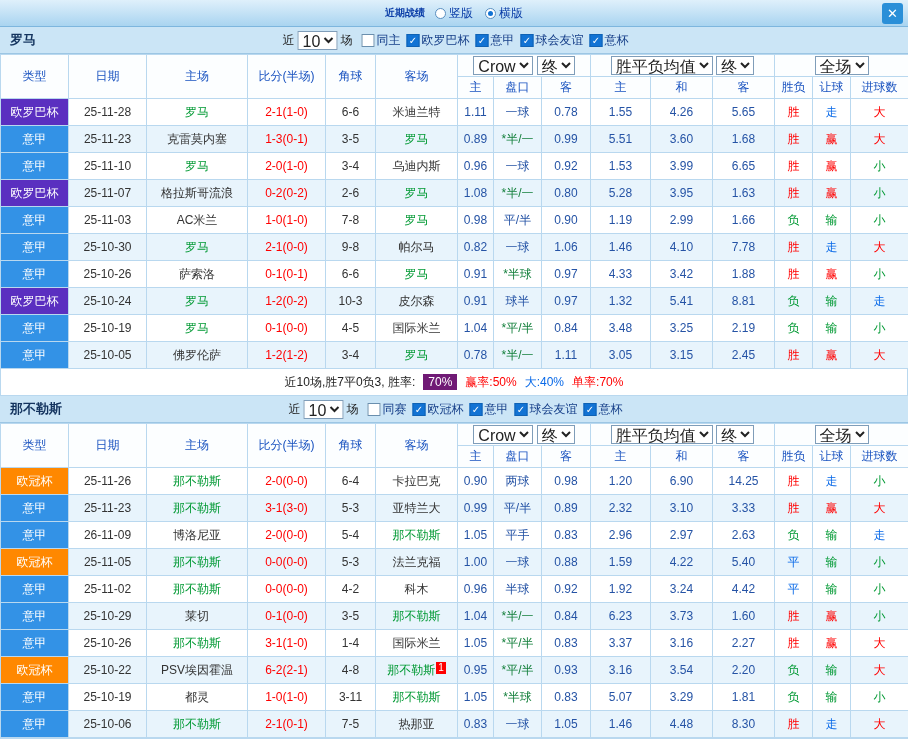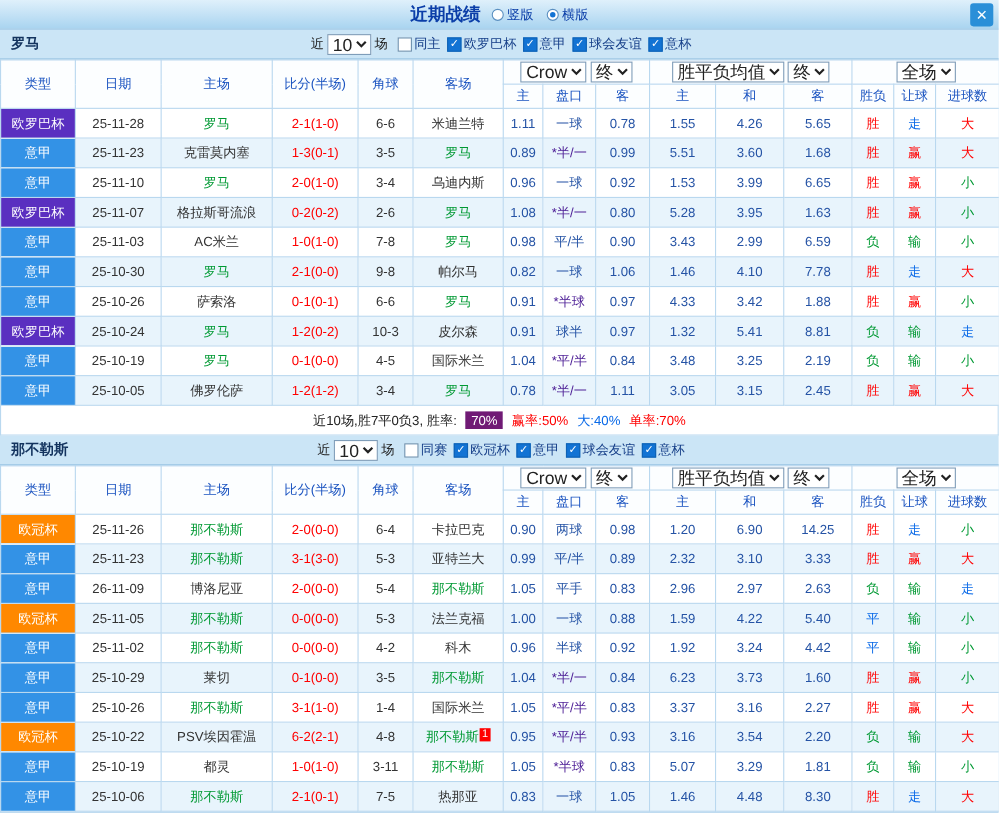--- a/index.html
+++ b/index.html
@@ -3,21 +3,21 @@
 <meta charset="utf-8">
 <style>
   * { box-sizing: border-box; margin: 0; padding: 0; }
   html,body { background:#fff; }
   body { font-family:"Liberation Sans","DejaVu Sans",sans-serif; font-size:12px; width:908px; }
   #app { width:908px; position:relative; border-bottom:1px solid #b9d8ef; }
 
   
   .titlebar { height:27px; background:linear-gradient(#dff0fb,#a9d4f0); border-bottom:1px solid #7db6de;
               display:flex; align-items:center; justify-content:center; gap:10px; position:relative; }
-  .titlebar .title { font-weight:bold; font-size:16px; color:#0b3ea8; }
+  .titlebar .title { font-weight:bold; font-size:10px; color:#0b3ea8; }
   .radio-group { display:flex; align-items:center; gap:12px; }
   .radio-opt { display:flex; align-items:center; gap:3px; color:#0b3ea8; cursor:pointer; }
   .radio { width:11px; height:11px; border-radius:50%; border:1px solid #5a8fc0; background:#fff; position:relative; display:inline-block; }
   .radio.sel::after { content:""; position:absolute; left:2px; top:2px; width:5px; height:5px; border-radius:50%; background:#1273d4; }
   .closebtn { position:absolute; right:5px; top:3px; width:21px; height:21px; background:#2a8fd8; color:#fff;
               font-size:13px; font-weight:bold; display:flex; align-items:center; justify-content:center; border-radius:3px; cursor:pointer; }
 
   
   .teambar { height:27px; background:#cbe5f6; border-bottom:1px solid #9cc6e4; display:flex; align-items:center; position:relative; }
   .teamname { font-weight:bold; color:#13335e; padding-left:10px; font-size:13px; }
@@ -33,21 +33,21 @@
   table { border-collapse:collapse; table-layout:fixed; width:908px; }
   th,td { border:1px solid #b9d8ef; text-align:center; overflow:hidden; white-space:nowrap; }
   thead th { color:#1a53c0; font-weight:normal; background:#fcfeff; height:22px; }
   th.selcell { padding:1px 0; }
   tbody td { height:27px; color:#333; background:#fff; }
   tr.alt td { background:#e8f4fc; }
   td.lg { color:#fff; }
   .focus { color:#009933; }
   td.score { color:#ff0000; }
   td.num { color:#2553a5; }
-  td.hred { color:#4c1d95; }
+  td.hred { color:#15803d; }
   .res-r { color:#ff0000; } .res-g { color:#009933; } .res-b { color:#0a6ae8; }
   .badge { background:#ff0000; color:#fff; font-size:10px; line-height:12px; padding:0 2px; margin-left:1px; display:inline-block; vertical-align:top; }
 
   
   .summary { height:27px; border-left:1px solid #b9d8ef; border-right:1px solid #b9d8ef; border-bottom:1px solid #b9d8ef;
              display:flex; align-items:center; justify-content:center; gap:8px; background:#fff; }
   .chip { background:#701a75; color:#fff; padding:1px 5px; }
   .sum-k { color:#222; } .sum-r { color:#ff0000; } .sum-b { color:#0a6ae8; }
 </style>
 </head>
@@ -212,23 +212,23 @@
             <tr>
               <td class="lg" style="background:#3392e6">意甲</td>
               <td>25-11-03</td>
               <td><span class="">AC米兰</span></td>
               <td class="score">1-0(1-0)</td>
               <td>7-8</td>
               <td><span class="focus">罗马</span></td>
               <td class="num">0.98</td>
               <td class="num">平/半</td>
               <td class="num">0.90</td>
-              <td class="num">3.43</td>
+              <td class="num">1.19</td>
               <td class="num">2.99</td>
-              <td class="num">6.59</td>
+              <td class="num">1.66</td>
               <td class="res-g">负</td>
               <td class="res-g">输</td>
               <td class="res-g">小</td>
             </tr>
             <tr class="alt">
               <td class="lg" style="background:#3392e6">意甲</td>
               <td>25-10-30</td>
               <td><span class="focus">罗马</span></td>
               <td class="score">2-1(0-0)</td>
               <td>9-8</td>

